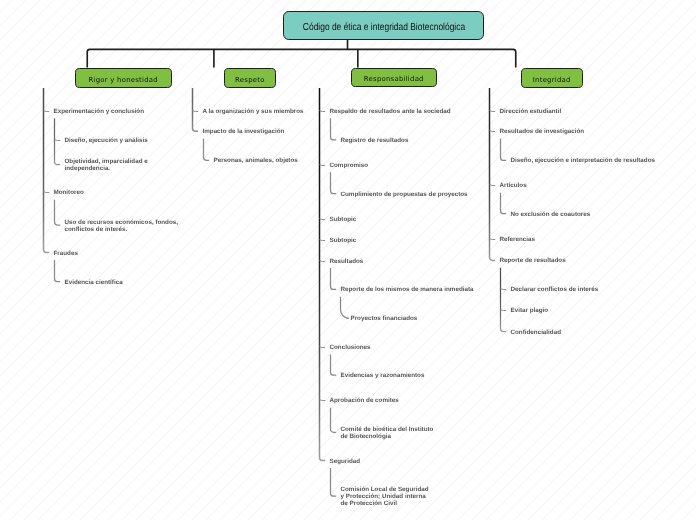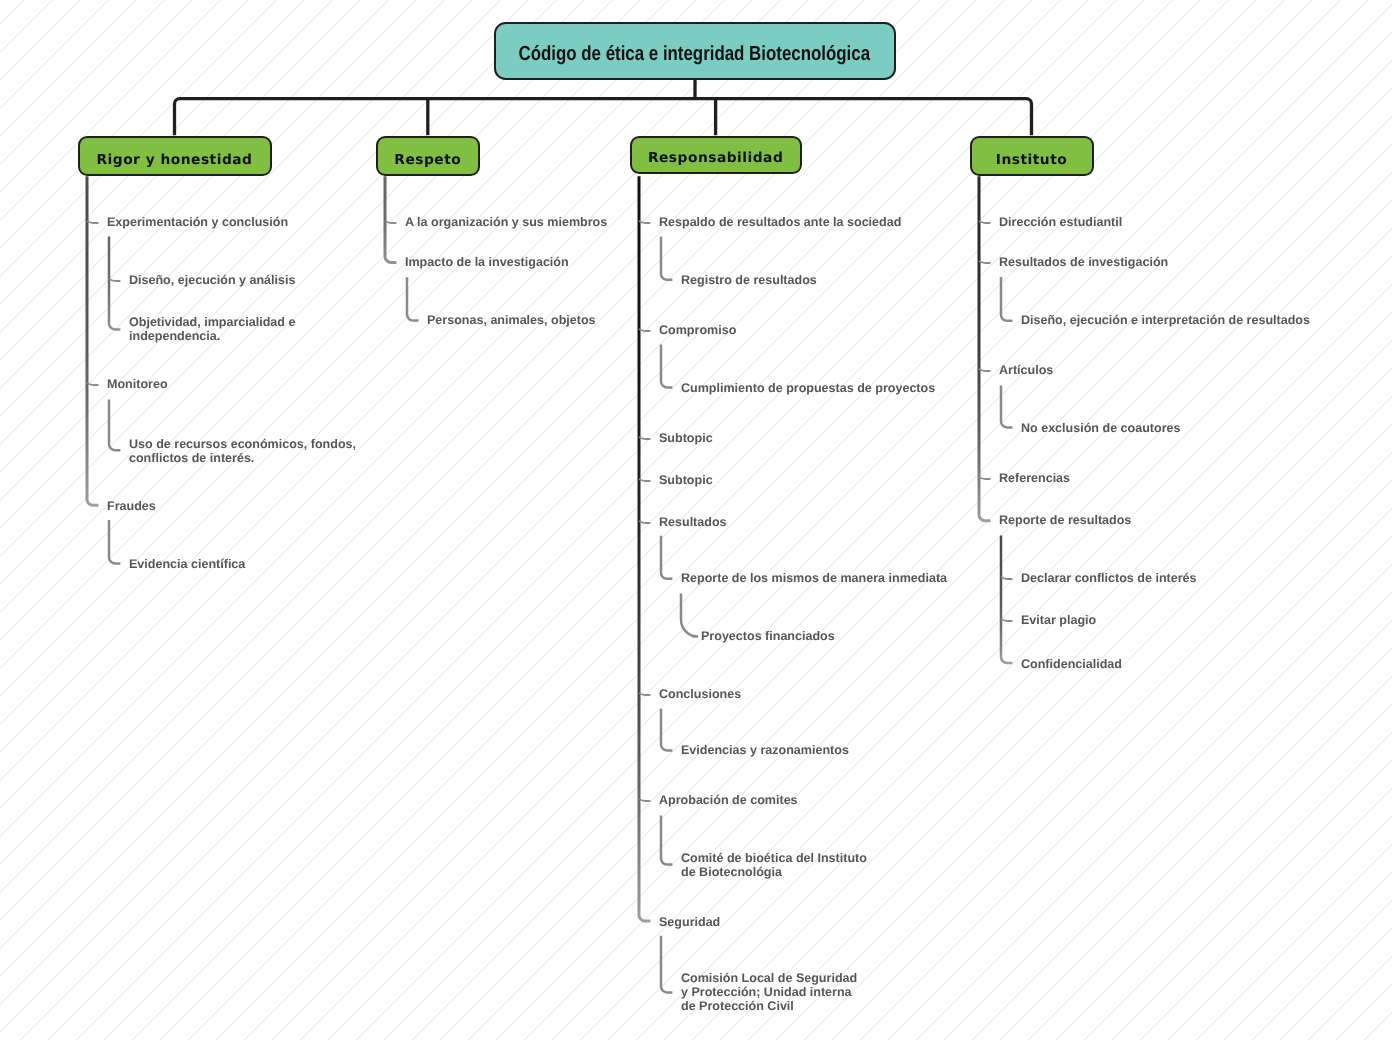--- a/index.html
+++ b/index.html
@@ -10,22 +10,22 @@
   #canvas{position:relative;width:696px;height:520px;overflow:hidden;
      background-color:#ffffff;
      background-image:repeating-linear-gradient(-45deg,
         rgba(0,0,0,0) 0px, rgba(0,0,0,0) 9.2px,
         rgba(120,120,145,0.115) 9.2px, rgba(120,120,145,0.115) 9.9px);
   }
   svg.links{position:absolute;left:0;top:0;width:696px;height:520px;
             pointer-events:none;}
   .node{position:absolute;box-sizing:border-box;
         border:1.7px solid #1f1f1f;border-radius:4.6px;
-        font-weight:bold;color:#111;white-space:nowrap;
-        display:flex;align-items:center;justify-content:center;}
+        font-weight:normal;color:#111;white-space:nowrap;
+        display:flex;align-items:center;justify-content:center;margin-left:36px;}
   .node span{display:block;transform:scaleX(0.855);transform-origin:50% 50%;}
   .root{background:#7bcdc2;border-radius:5.8px;font-size:10.2px;
         font-family:"Liberation Sans",sans-serif;}
   .root span{transform:scaleX(0.828) translateY(1.9px);}
   .branch{background:#80bf42;font-size:6.9px;letter-spacing:0.25px;}
   .branch span{transform:scaleX(1) translateY(1.8px);}
   .leaf{position:absolute;color:#565656;white-space:pre;
         font-family:"Liberation Sans",sans-serif;
         font-weight:bold;font-size:6.28px;line-height:7.1px;}
 </style>
@@ -227,21 +227,21 @@
       <div class="node branch" style="left: 38.7px; top: 67.6px; width: 97.1px; height: 20.5px;">
         <span>Rigor y honestidad</span>
       </div>
       <div class="node branch" style="left: 187.7px; top: 67.6px; width: 52.4px; height: 20.5px; justify-content: center;">
         <span>Respeto</span>
       </div>
       <div class="node branch" style="left: 314.5px; top: 67.6px; width: 86.6px; height: 19px;">
         <span>Responsabilidad</span>
       </div>
       <div class="node branch" style="left: 484.5px; top: 67.6px; width: 62.5px; height: 20.5px;">
-        <span>Instituto</span>
+        <span>Integridad</span>
       </div>
       <div class="leaf" style="left: 53.5px; top: 107.9px;"><div>Experimentación y conclusión</div></div>
       <div class="leaf" style="left: 64.5px; top: 136.8px;"><div>Diseño, ejecución y análisis</div></div>
       <div class="leaf" style="left: 64.5px; top: 158.2px;"><div>Objetividad, imparcialidad e</div><div>independencia.</div></div>
       <div class="leaf" style="left: 53.5px; top: 189.3px;"><div>Monitoreo</div></div>
       <div class="leaf" style="left: 64.5px; top: 218.6px;"><div>Uso de recursos económicos, fondos,</div><div>conflictos de interés.</div></div>
       <div class="leaf" style="left: 53.5px; top: 249.6px;"><div>Fraudes</div></div>
       <div class="leaf" style="left: 64.5px; top: 278.7px;"><div>Evidencia científica</div></div>
       <div class="leaf" style="left: 202.5px; top: 107.9px;"><div>A la organización y sus miembros</div></div>
       <div class="leaf" style="left: 202.5px; top: 128.2px;"><div>Impacto de la investigación</div></div>

